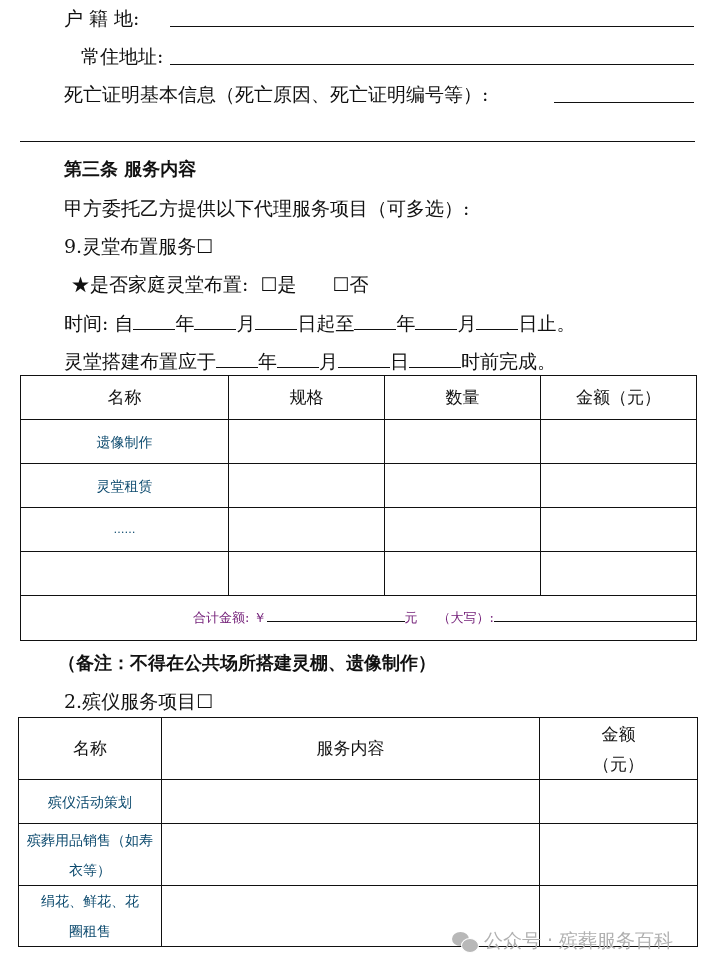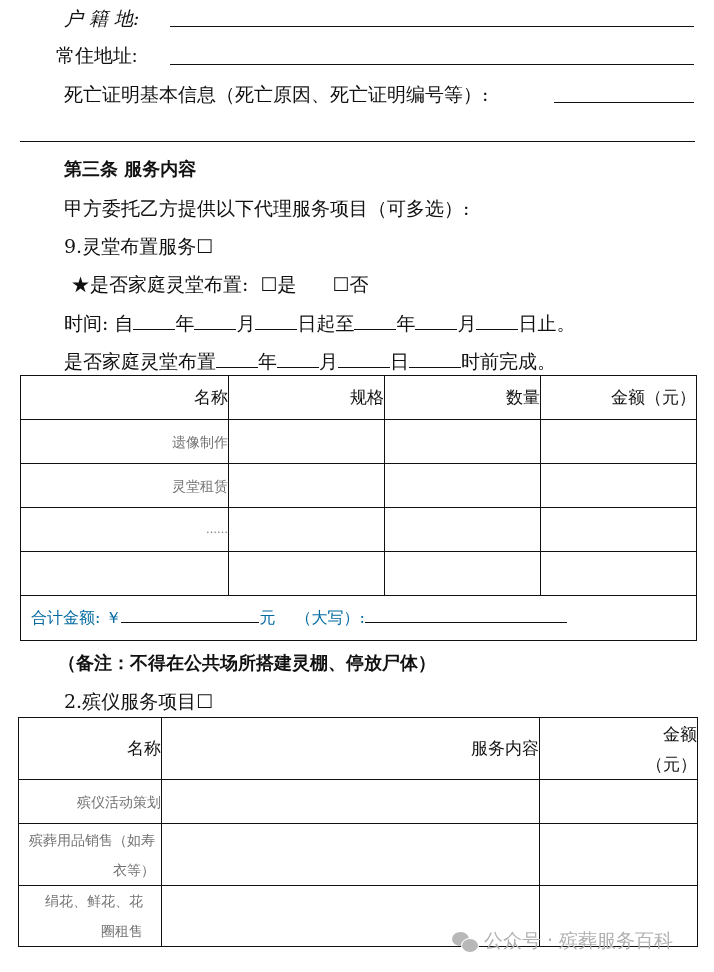--- a/index.html
+++ b/index.html
@@ -7,39 +7,39 @@
     width: 714px; height: 972px; position: relative; overflow: hidden;
     font-family: "DejaVu Serif", "Liberation Serif", serif;
     color: #111;
   }
   .abs { position: absolute; }
   .line-text { font-size: 19px; white-space: nowrap; line-height: 24px; }
   .bold { font-family: "DejaVu Sans", "Liberation Sans", sans-serif; font-weight: bold; font-size: 18px; }
   .uline { display: inline-block; border-bottom: 1px solid #111; height: 18px; vertical-align: baseline; }
   .hline { position: absolute; height: 0; border-top: 1.5px solid #111; }
   table { border-collapse: collapse; position: absolute; table-layout: fixed; }
-  td, th { border: 1.5px solid #111; padding: 0; text-align: right; vertical-align: middle; }
+  td, th { border: 1.5px solid #111; padding: 0; text-align: center; vertical-align: middle; }
   th { font-family: "DejaVu Sans", "Liberation Sans", sans-serif; font-weight: normal; font-size: 17px; }
-  td { font-size: 14px; color: #737373; line-height: 30px; }
-  .sum-cell { text-align: left; padding-left: 10px; font-size: 16px; color: #0369a1; }
+  td { font-size: 14px; color: #0c4a6e; line-height: 30px; }
+  .sum-cell { text-align: right; padding-left: 10px; font-size: 13px; color: #701a75; }
   .watermark {
     position: absolute; left: 452px; top: 928px; font-family: "DejaVu Sans", "Liberation Sans", sans-serif;
     font-size: 19px; color: #b0b0b0; white-space: nowrap;
   }
   .wm-icon { display: inline-block; width: 26px; height: 20px; position: relative; vertical-align: middle; margin-right: 6px; }
   .wm-icon .b1 { position: absolute; left: 0; top: 0; width: 17px; height: 14px; background: #b8b8b8; border-radius: 50%; }
   .wm-icon .b2 { position: absolute; left: 9px; top: 6px; width: 16px; height: 13px; background: #b8b8b8; border-radius: 50%; border: 1px solid #fff; }
 </style>
 </head>
 <body>
 
-<div class="abs line-text" style="left:64px; top:6px;font-style:italic;">户 籍 地:</div>
+<div class="abs line-text" style="left:64px; top:6px;">户 籍 地:</div>
 <div class="abs" style="left:170px; top:26px; width:524px; border-bottom:1px solid #111;"></div>
 
-<div class="abs line-text" style="left:56px; top:44px;font-family:Liberation Serif, serif;">常住地址:</div>
+<div class="abs line-text" style="left:81px; top:44px;">常住地址:</div>
 <div class="abs" style="left:170px; top:64px; width:524px; border-bottom:1px solid #111;"></div>
 
 <div class="abs line-text" style="left:64px; top:82px;">死亡证明基本信息（死亡原因、死亡证明编号等）:</div>
 <div class="abs" style="left:554px; top:102px; width:140px; border-bottom:1px solid #111;"></div>
 
 <div class="hline" style="left:20px; top:141px; width:675px;"></div>
 
 <div class="abs bold" style="left:64px; top:157px;">第三条 服务内容</div>
 <div class="abs line-text" style="left:64px; top:196px;">甲方委托乙方提供以下代理服务项目（可多选）:</div>
 <div class="abs line-text" style="left:64px; top:234px;">9.灵堂布置服务☐</div>
@@ -48,21 +48,21 @@
   <span>★是否家庭灵堂布置:</span>
   <span style="margin-left:6px;">☐是</span>
   <span style="margin-left:30px;">☐否</span>
 </div>
 
 <div class="abs line-text" style="left:64px; top:311px;">
   <span>时间: 自</span><span class="uline" style="width:42px;"></span><span>年</span><span class="uline" style="width:42px;"></span><span>月</span><span class="uline" style="width:42px;"></span><span>日起至</span><span class="uline" style="width:42px;"></span><span>年</span><span class="uline" style="width:42px;"></span><span>月</span><span class="uline" style="width:42px;"></span><span>日止。</span>
 </div>
 
 <div class="abs line-text" style="left:64px; top:349px;">
-  <span>是否家庭灵堂布置</span><span class="uline" style="width:42px;"></span><span>年</span><span class="uline" style="width:42px;"></span><span>月</span><span class="uline" style="width:52px;"></span><span>日</span><span class="uline" style="width:52px;"></span><span>时前完成。</span>
+  <span>灵堂搭建布置应于</span><span class="uline" style="width:42px;"></span><span>年</span><span class="uline" style="width:42px;"></span><span>月</span><span class="uline" style="width:52px;"></span><span>日</span><span class="uline" style="width:52px;"></span><span>时前完成。</span>
 </div>
 
 <table style="left:20px; top:375px; width:676px;">
   <colgroup>
       <col style="width:208px">
       <col style="width:156px">
       <col style="width:156px">
       <col style="width:156px">
     </colgroup>
   <tbody>
@@ -97,21 +97,21 @@
     <td></td>
   </tr>
   <tr style="height:45px;">
     <td colspan="4" class="sum-cell">
       <span>合计金额: ￥</span><span class="uline" style="width:138px; height:12px;"></span><span>元</span><span style="margin-left:20px;">（大写）:</span><span class="uline" style="width:202px; height:12px;"></span>
     </td>
   </tr>
 </tbody>
   </table>
 
-<div class="abs" style="left:58px; top:651px; font-family:'DejaVu Sans','Liberation Sans',sans-serif; font-weight:bold; font-size:18px; white-space:nowrap;">（备注：不得在公共场所搭建灵棚、停放尸体）</div>
+<div class="abs" style="left:58px; top:651px; font-family:'DejaVu Sans','Liberation Sans',sans-serif; font-weight:bold; font-size:18px; white-space:nowrap;">（备注：不得在公共场所搭建灵棚、遗像制作）</div>
 
 <div class="abs line-text" style="left:64px; top:689px;">2.殡仪服务项目☐</div>
 
 <table style="left:18px; top:717px; width:679px;">
   <colgroup>
       <col style="width:143px">
       <col style="width:378px">
       <col style="width:158px">
     </colgroup>
   <tbody>

